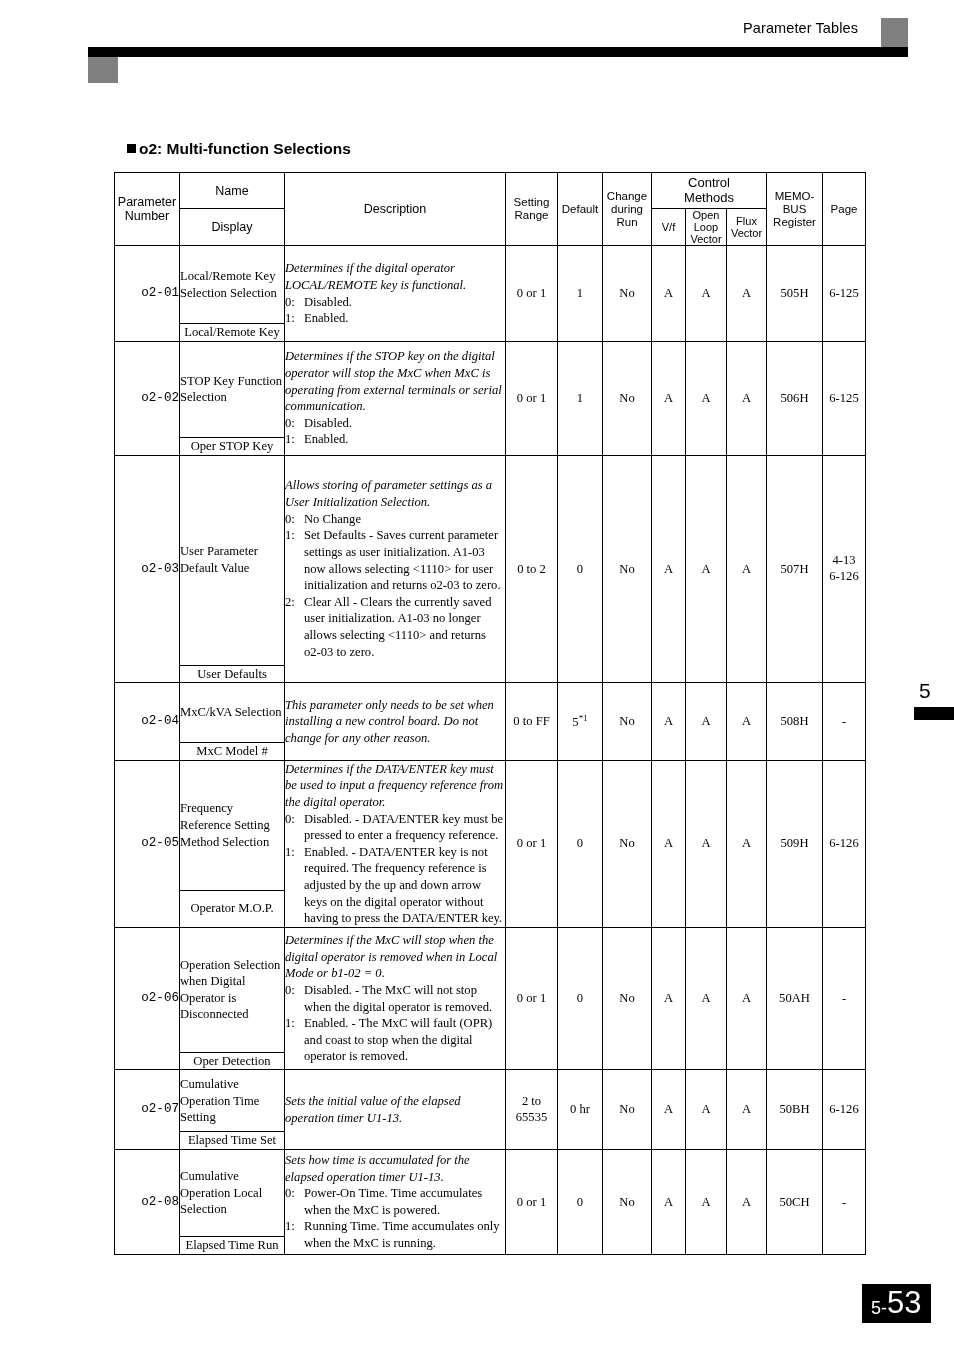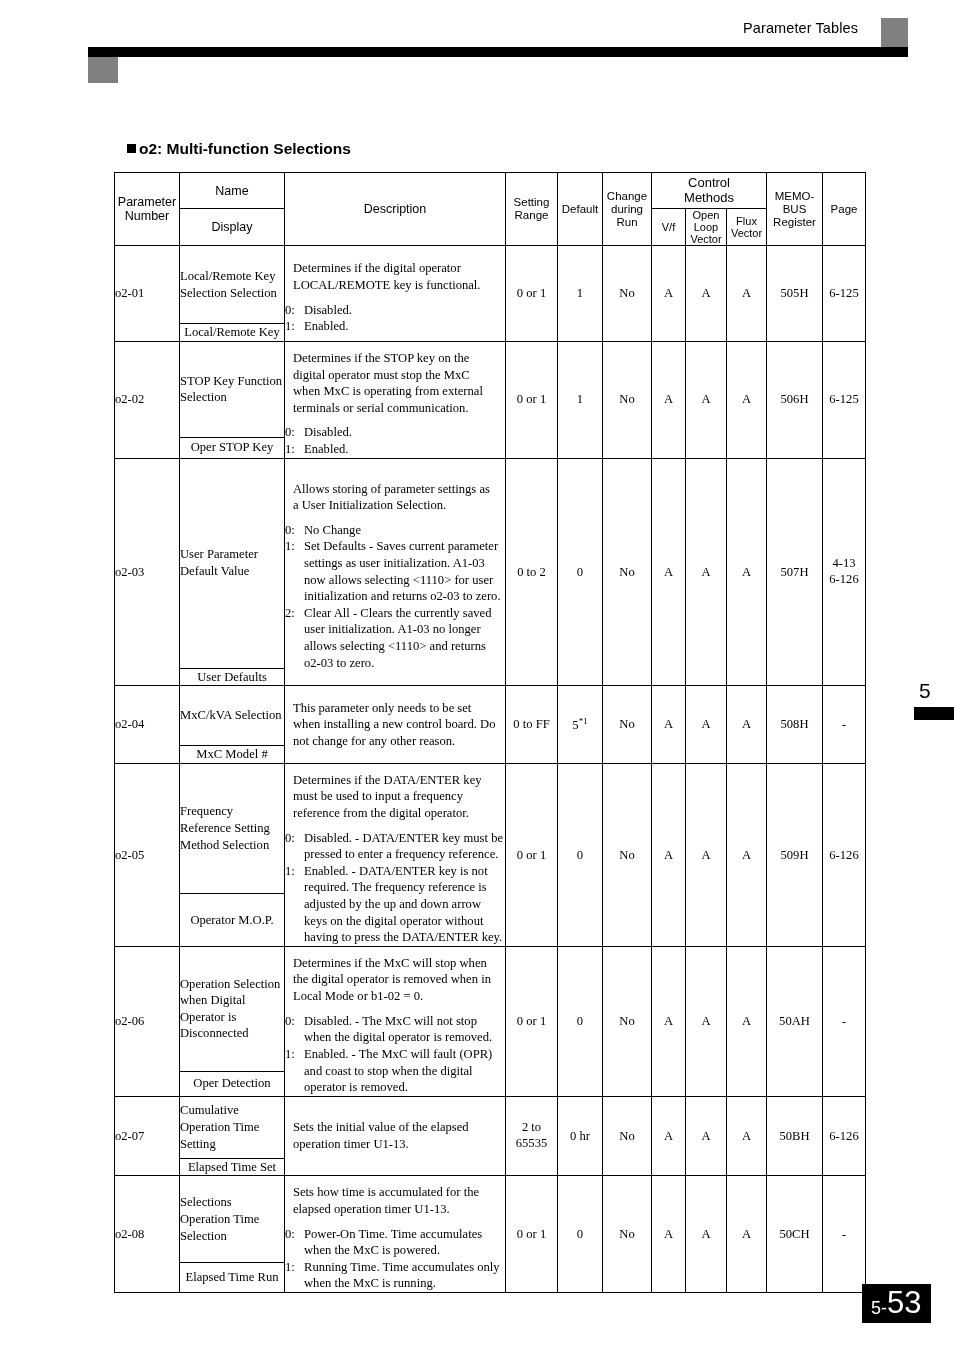--- a/index.html
+++ b/index.html
@@ -117,36 +117,37 @@
   thead th.tall { font-size: 12.5px; }
   thead th.ctrl-title { font-size: 13px; }
   thead th.small-sub { font-size: 11px; line-height: 1.1; }
 
   
   tbody td {
     font-size: 12.6px;
     line-height: 1.32;
   }
   td.c-param {
-    text-align: left;
+    text-align: right;
     font-size: 12.6px;
+    font-family: Liberation Mono, monospace;
   }
   td.c-name {
     padding: 4px 5px 4px 6px;
     vertical-align: top;
   }
   td.c-name.mid { vertical-align: middle; text-align: center; }
   td.c-desc {
     padding: 5px 5px 5px 6px;
     vertical-align: top;
   }
   td.c-center { text-align: center; }
 
   
-  .desc-p { margin: 8px; }
+  .desc-p { margin: 0; font-style: italic; }
   .opt-list { margin: 0; padding: 0; list-style: none; }
   .opt-list li {
     position: relative;
     padding-left: 19px;
     margin: 0;
   }
   .opt-list li .opt-key {
     position: absolute;
     left: 0; top: 0;
   }
@@ -239,21 +240,21 @@
         <td class="c-center" rowspan="2">505H</td>
         <td class="c-center" rowspan="2">6-125</td>
       </tr>
       <tr>
         <td class="c-name mid">Local/Remote Key</td>
       </tr>
       <tr style="height: 96px;">
         <td class="c-param" rowspan="2">o2-02</td>
         <td class="c-name">STOP Key Function Selection</td>
         <td class="c-desc" rowspan="2">
-          <p class="desc-p">Determines if the STOP key on the digital operator must stop the MxC when MxC is operating from external terminals or serial communication.</p>
+          <p class="desc-p">Determines if the STOP key on the digital operator will stop the MxC when MxC is operating from external terminals or serial communication.</p>
           <ul class="opt-list">
             <li><span class="opt-key">0:</span><span>Disabled.</span></li>
             <li><span class="opt-key">1:</span><span>Enabled.</span></li>
           </ul>
         </td>
         <td class="c-center" rowspan="2">0 or 1</td>
         <td class="c-center" rowspan="2">1</td>
         <td class="c-center" rowspan="2">No</td>
         <td class="c-center" rowspan="2">A</td>
         <td class="c-center" rowspan="2">A</td>
@@ -364,21 +365,21 @@
         <td class="c-center" rowspan="2">A</td>
         <td class="c-center" rowspan="2">A</td>
         <td class="c-center" rowspan="2">50BH</td>
         <td class="c-center" rowspan="2">6-126</td>
       </tr>
       <tr>
         <td class="c-name mid">Elapsed Time Set</td>
       </tr>
       <tr style="height: 87px;">
         <td class="c-param" rowspan="2">o2-08</td>
-        <td class="c-name">Selections Operation Time Selection</td>
+        <td class="c-name">Cumulative Operation Local Selection</td>
         <td class="c-desc" rowspan="2">
           <p class="desc-p">Sets how time is accumulated for the elapsed operation timer U1-13.</p>
           <ul class="opt-list">
             <li><span class="opt-key">0:</span><span>Power-On Time. Time accumulates when the MxC is powered.</span></li>
             <li><span class="opt-key">1:</span><span>Running Time. Time accumulates only when the MxC is running.</span></li>
           </ul>
         </td>
         <td class="c-center" rowspan="2">0 or 1</td>
         <td class="c-center" rowspan="2">0</td>
         <td class="c-center" rowspan="2">No</td>

